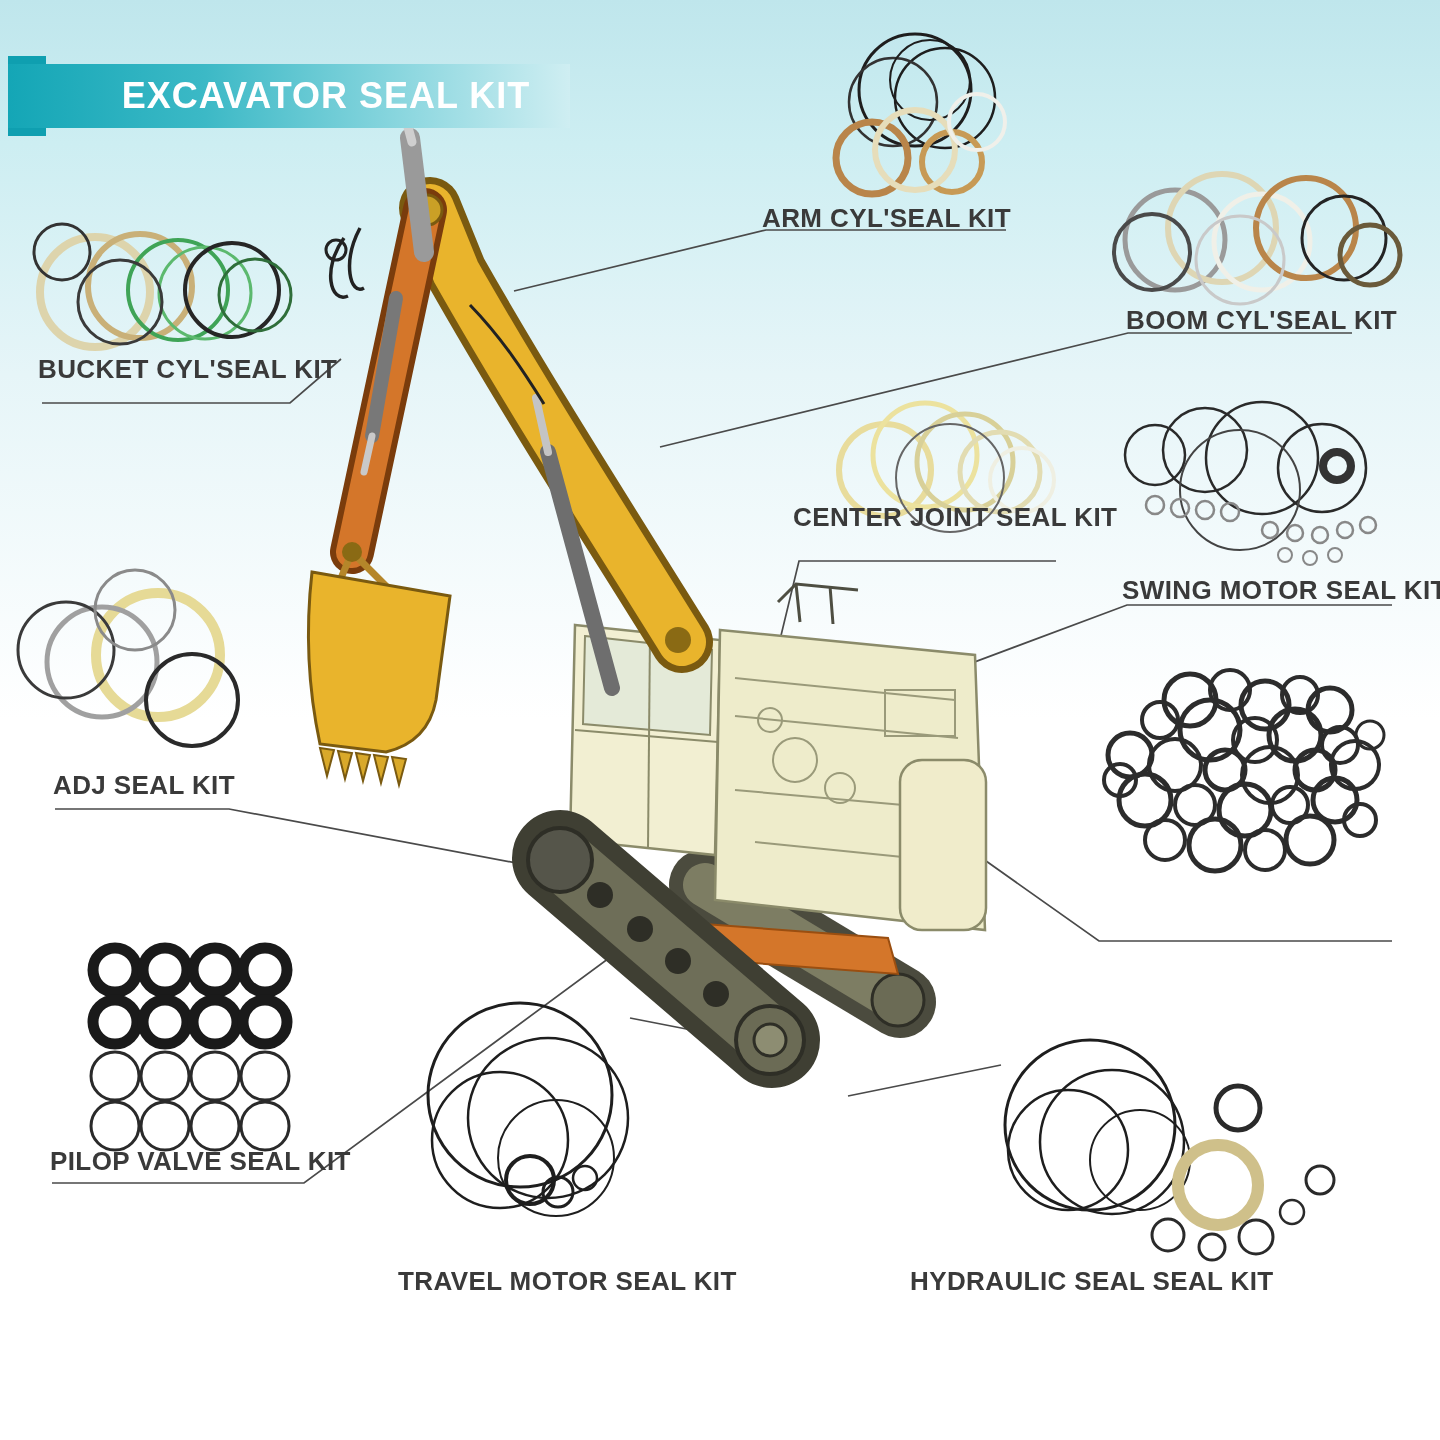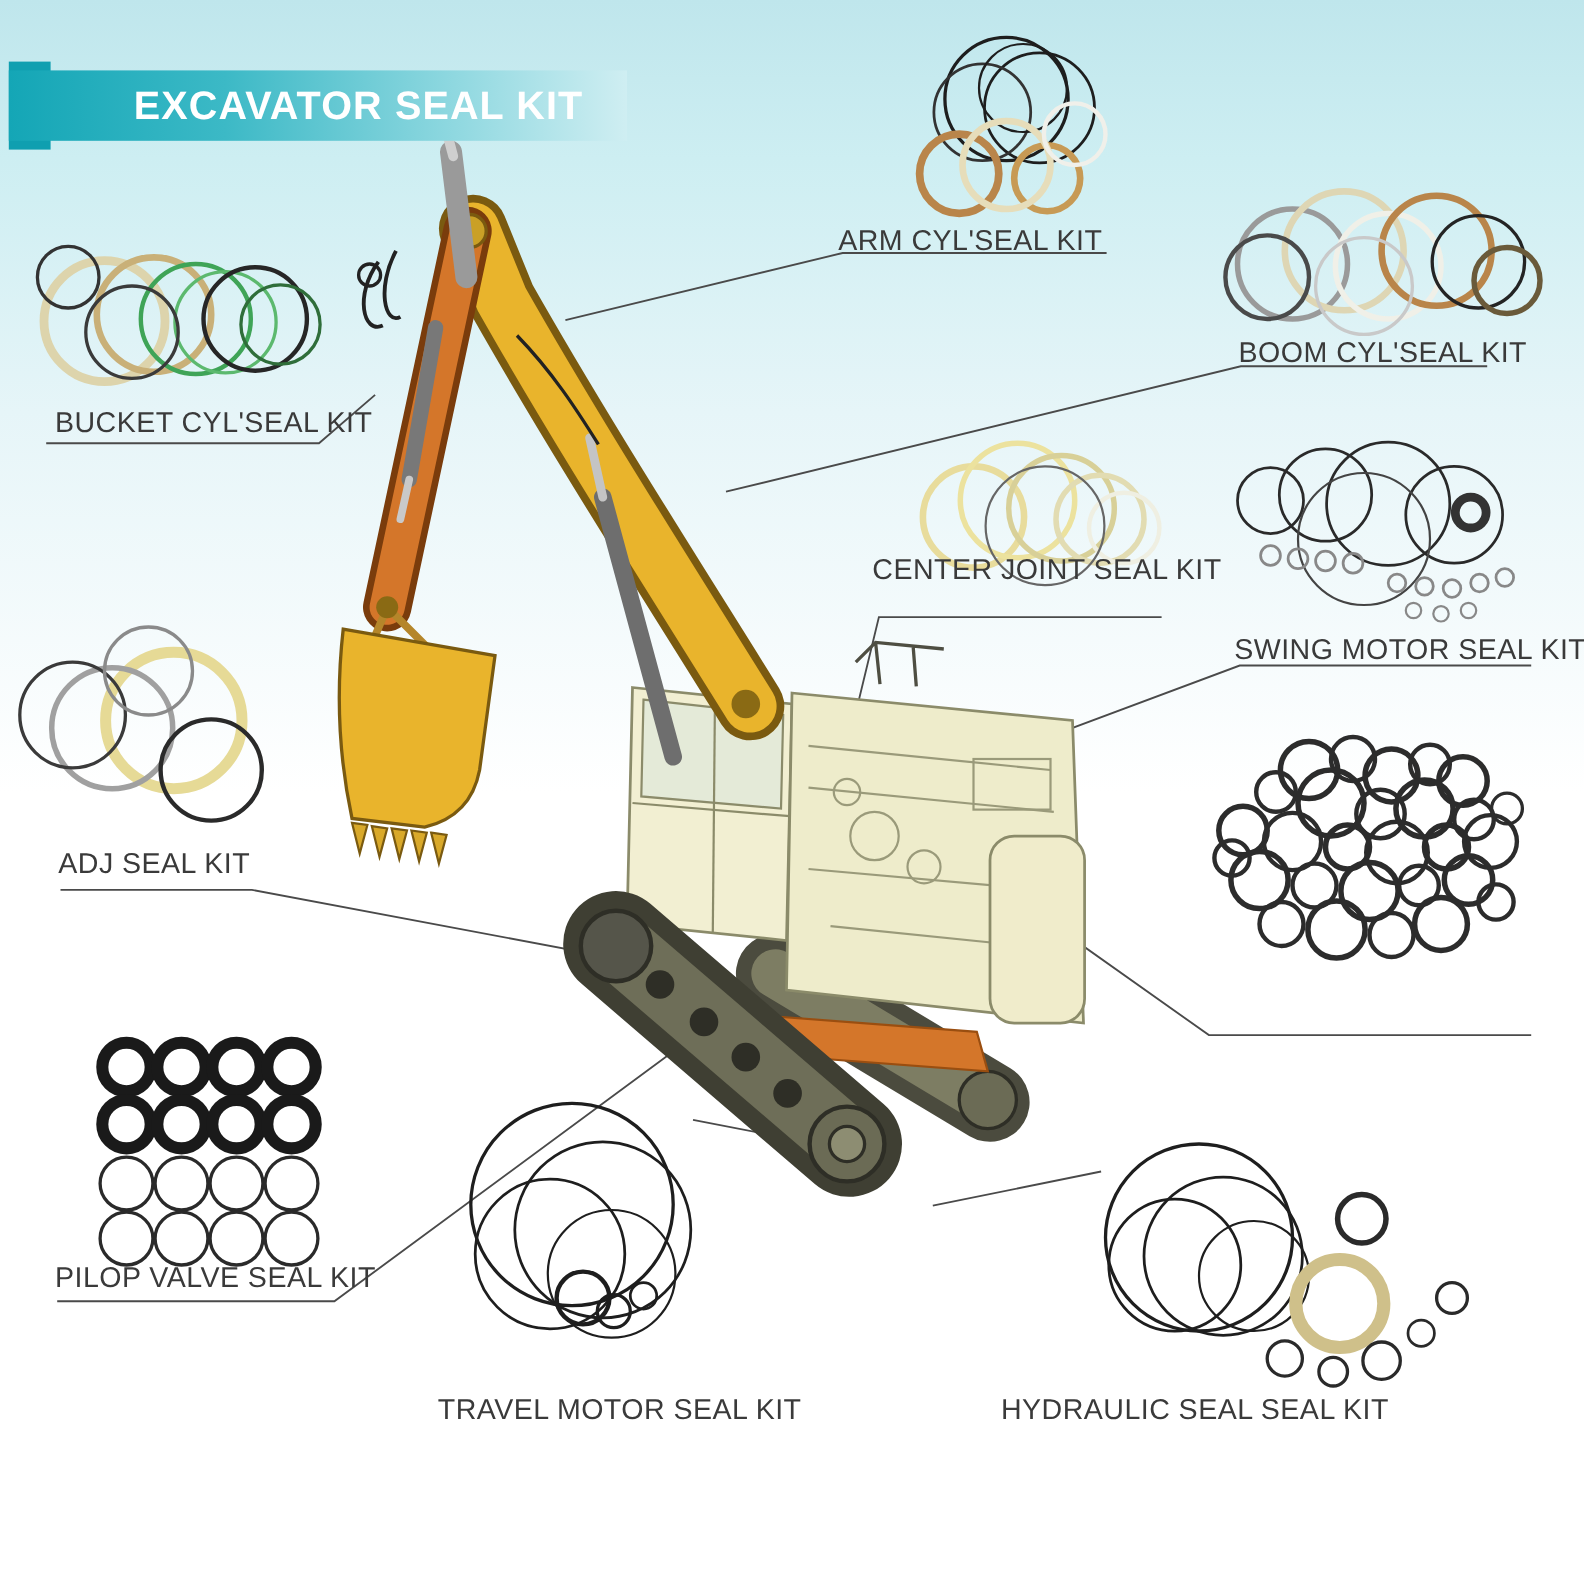--- a/index.html
+++ b/index.html
@@ -19,25 +19,25 @@
   }
   .banner-accent{
     position:absolute;left:8px;top:56px;width:38px;height:80px;
     background:#0f9fb0;
   }
   .banner span{
     color:#ffffff;font-size:36px;font-weight:bold;letter-spacing:1px;white-space:nowrap;
   }
   .label{
     position:absolute;font-size:26px;color:#3a3a3a;letter-spacing:.4px;
-    white-space:nowrap;font-weight:400;
+    white-space:nowrap;font-weight:700;
   }
   .lbl-arm{left:762px;top:203px;}
   .lbl-boom{left:1126px;top:305px;}
-  .lbl-bucket{left:38px;top:369px;margin-left:12px;}
+  .lbl-bucket{left:38px;top:354px;}
   .lbl-center{left:793px;top:502px;}
   .lbl-swing{left:1122px;top:575px;}
   .lbl-adj{left:53px;top:770px;}
   .lbl-control{left:1096px;top:908px;}
   .lbl-pilop{left:50px;top:1146px;}
   .lbl-travel{left:398px;top:1266px;}
   .lbl-hyd{left:910px;top:1266px;}
 </style>
 </head>
 <body>

